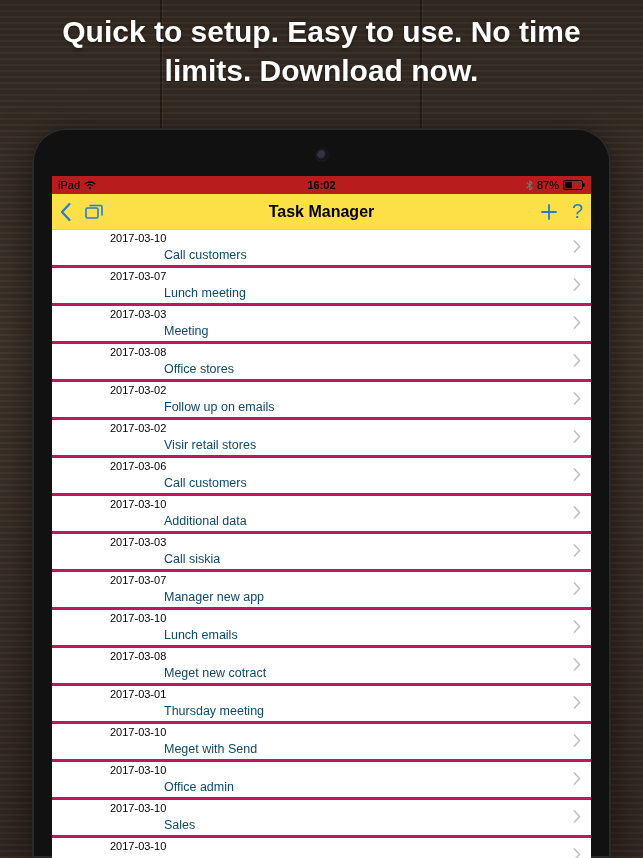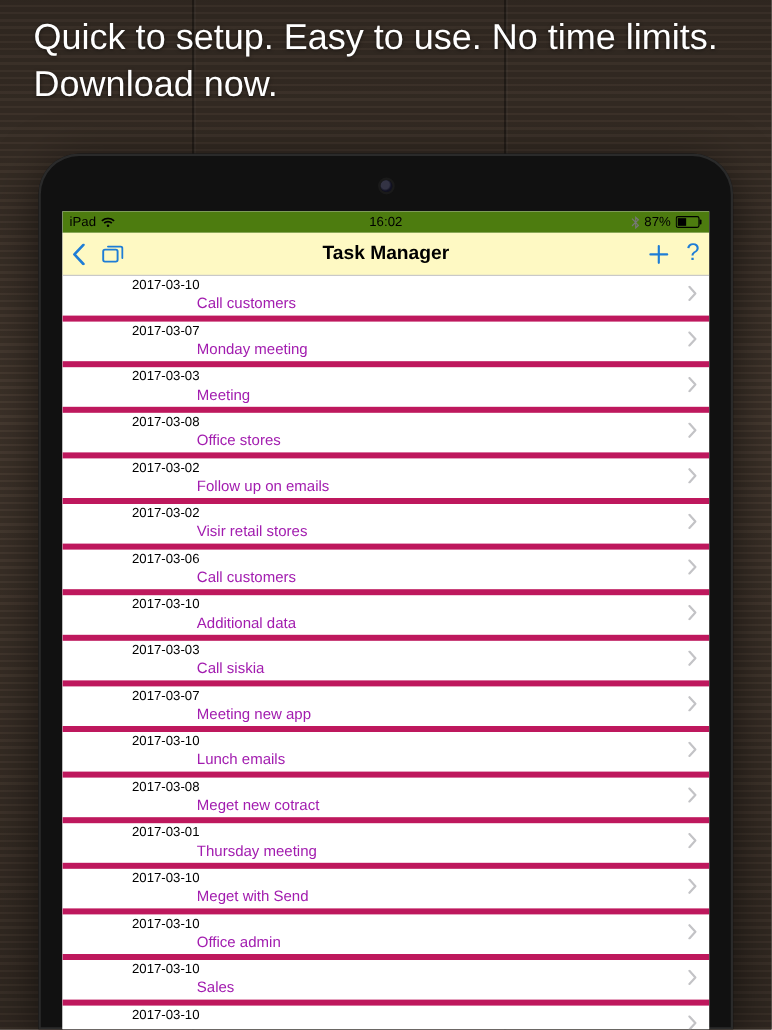--- a/index.html
+++ b/index.html
@@ -17,23 +17,24 @@
         repeating-linear-gradient(0deg, #4a3d33 0px, #4a3d33 2px, #3e332a 2px, #3e332a 6px),
         linear-gradient(90deg, #3b3027, #52443a 20%, #3b3027 40%, #52443a 60%, #3b3027 80%, #52443a);
     }
     .plank-line { position: absolute; top:0; bottom:0; width:2px; background: rgba(0,0,0,0.35); box-shadow: 1px 0 0 rgba(255,255,255,0.05);}
     .plank1 { left: 160px; }
     .plank2 { left: 420px; }
 
     .headline {
       position: absolute;
       top: 12px; left: 0; right: 0;
+      text-align: center;
       color: #fff;
       font-size: 30px;
-      font-weight: 400;
+      font-weight: 700;
       line-height: 1.3;
       padding: 0 28px;
       text-shadow: 0 1px 3px rgba(0,0,0,0.5);
     }
 
     .ipad-frame {
       position: absolute;
       top: 128px;
       left: 32px;
       right: 32px;
@@ -54,75 +55,75 @@
     .screen {
       position: absolute;
       top: 48px; left: 20px; right: 20px; bottom: 0;
       background: #f7f7f7;
       overflow: hidden;
     }
 
     
     .statusbar {
       height: 18px;
-      background: #4d7c0f;
+      background: #b91c1c;
       color: #000;
       font-size: 11px;
       display: flex;
       align-items: center;
       padding: 0 6px;
       position: relative;
     }
     .statusbar .left, .statusbar .right { display:flex; align-items:center; gap:4px;}
     .statusbar .center {
       position: absolute; left: 50%; transform: translateX(-50%);
-      font-weight: 400;
+      font-weight: 700;
     }
     .statusbar .spacer { flex: 1; }
     .wifi-icon svg, .bt-icon svg, .battery-icon svg { display:block; }
 
     
     .navbar {
       height: 36px;
-      background: #fef9c3;
+      background: #fde047;
       border-bottom: 1px solid #c9c9c9;
       display: flex;
       align-items: center;
       padding: 0 8px;
       position: relative;
     }
     .navbar .title {
       position: absolute; left: 50%; transform: translateX(-50%);
       font-size: 16px; font-weight: 600; color: #000;
     }
     .navbar .nav-left, .navbar .nav-right { display:flex; align-items:center; gap:14px; }
     .navbar .nav-right { margin-left: auto; }
     .nav-btn { color: #1e7dd6; display:flex; align-items:center; justify-content:center; cursor:pointer; }
 
     
     .list { background: #fff; }
     .row {
       height: 38px;
-      border-bottom: 5px solid #be185d;
+      border-bottom: 3px solid #be185d;
       position: relative;
       padding-left: 60px;
       padding-right: 26px;
       cursor: pointer;
     }
     .row .date {
       position: absolute;
       left: 58px; top: 2px;
       font-size: 11px;
       color: #000;
     }
     .row .task {
       position: absolute;
       left: 112px; bottom: 3px;
       font-size: 12.5px;
-      color: #a21caf;
+      color: #0c4a6e;
     }
     .row .chev {
       position: absolute;
       right: 10px; top: 50%; transform: translateY(-50%);
       color: #c3c3c6;
     }
   </style>
 </head>
 <body>
 
@@ -193,21 +194,21 @@
     <div class="list" id="task-list">
         <div class="row">
           <div class="date">2017-03-10</div>
           <div class="task">Call customers</div>
           <div class="chev"><svg width="8" height="13" viewBox="0 0 8 13">
               <path d="M1.5 1l5 5.5-5 5.5" fill="none" stroke="#c3c3c6" stroke-width="1.8" stroke-linecap="round" stroke-linejoin="round"></path>
             </svg></div>
         </div>
         <div class="row">
           <div class="date">2017-03-07</div>
-          <div class="task">Monday meeting</div>
+          <div class="task">Lunch meeting</div>
           <div class="chev"><svg width="8" height="13" viewBox="0 0 8 13">
               <path d="M1.5 1l5 5.5-5 5.5" fill="none" stroke="#c3c3c6" stroke-width="1.8" stroke-linecap="round" stroke-linejoin="round"></path>
             </svg></div>
         </div>
         <div class="row">
           <div class="date">2017-03-03</div>
           <div class="task">Meeting</div>
           <div class="chev"><svg width="8" height="13" viewBox="0 0 8 13">
               <path d="M1.5 1l5 5.5-5 5.5" fill="none" stroke="#c3c3c6" stroke-width="1.8" stroke-linecap="round" stroke-linejoin="round"></path>
             </svg></div>
@@ -249,21 +250,21 @@
         </div>
         <div class="row">
           <div class="date">2017-03-03</div>
           <div class="task">Call siskia</div>
           <div class="chev"><svg width="8" height="13" viewBox="0 0 8 13">
               <path d="M1.5 1l5 5.5-5 5.5" fill="none" stroke="#c3c3c6" stroke-width="1.8" stroke-linecap="round" stroke-linejoin="round"></path>
             </svg></div>
         </div>
         <div class="row">
           <div class="date">2017-03-07</div>
-          <div class="task">Meeting new app</div>
+          <div class="task">Manager new app</div>
           <div class="chev"><svg width="8" height="13" viewBox="0 0 8 13">
               <path d="M1.5 1l5 5.5-5 5.5" fill="none" stroke="#c3c3c6" stroke-width="1.8" stroke-linecap="round" stroke-linejoin="round"></path>
             </svg></div>
         </div>
         <div class="row">
           <div class="date">2017-03-10</div>
           <div class="task">Lunch emails</div>
           <div class="chev"><svg width="8" height="13" viewBox="0 0 8 13">
               <path d="M1.5 1l5 5.5-5 5.5" fill="none" stroke="#c3c3c6" stroke-width="1.8" stroke-linecap="round" stroke-linejoin="round"></path>
             </svg></div>

